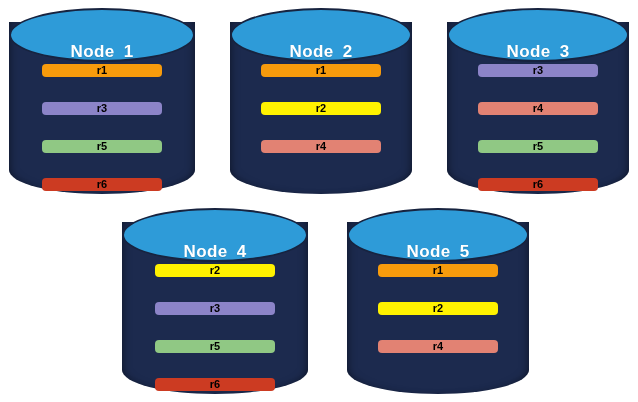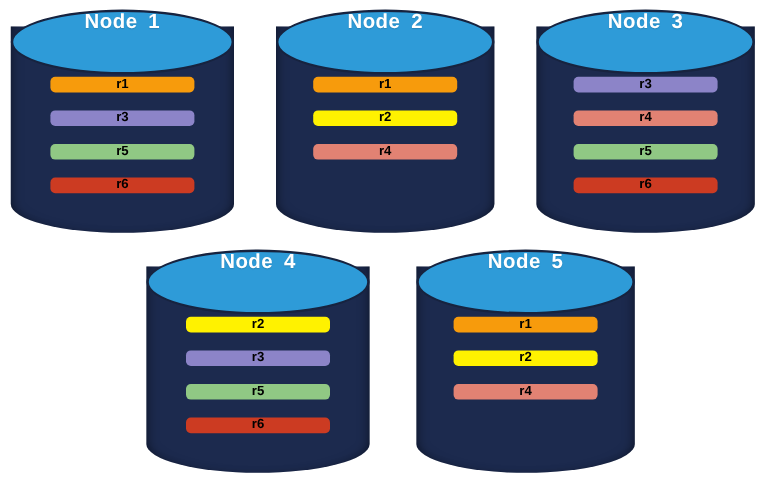--- a/index.html
+++ b/index.html
@@ -64,42 +64,42 @@
   }
 
   .node-label {
     position: absolute;
     left: 0;
     right: 0;
     top: 0;
     height: 29%;
     min-height: 44px;
     display: flex;
-    align-items: flex-start;
+    align-items: flex-end;
     justify-content: center;
     color: #ffffff;
     font-size: 17px;
     font-weight: bold;
     letter-spacing: 0.4px;
     text-shadow: 0 1px 1px rgba(0,0,0,0.15);
     z-index: 4;
     pointer-events: none;
   }
   .node-label .lbl-num { margin-left: 9px; }
 
   .records {
     position: absolute;
     left: 0;
     right: 0;
     z-index: 3;
   }
 
   .record-bar {
     height: 13px;
-    margin: 0 auto 15px auto;
+    margin: 0 auto 25px auto;
     border-radius: 4px;
     display: flex;
     align-items: center;
     justify-content: center;
     font-size: 11px;
     font-weight: bold;
     color: #000000;
     line-height: 1;
     box-sizing: border-box;
   }

